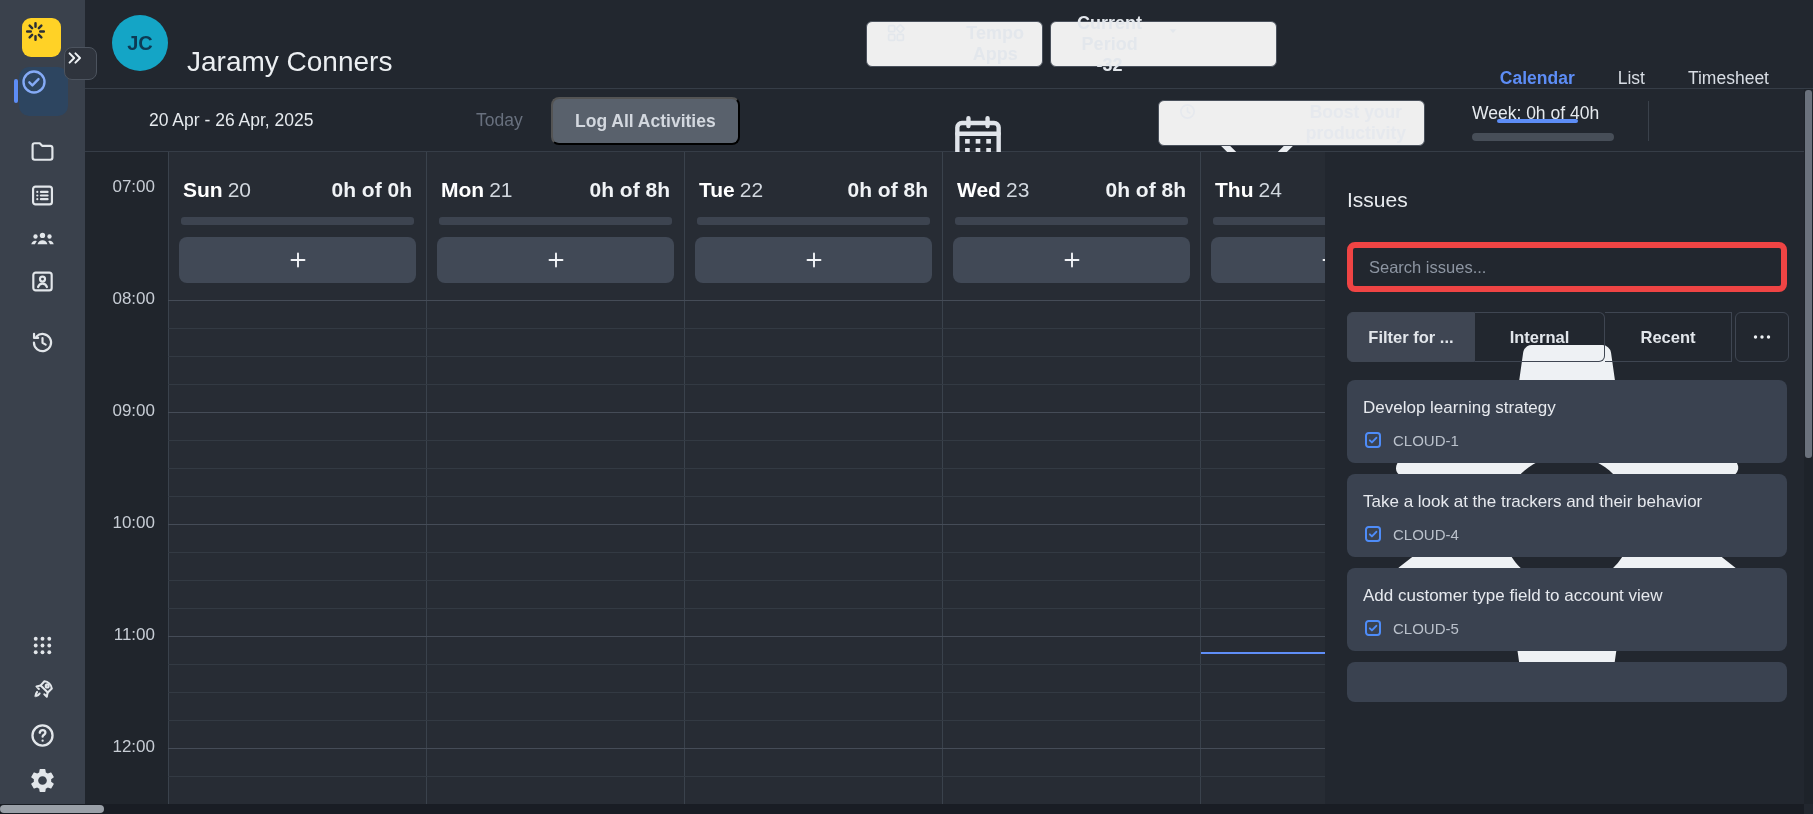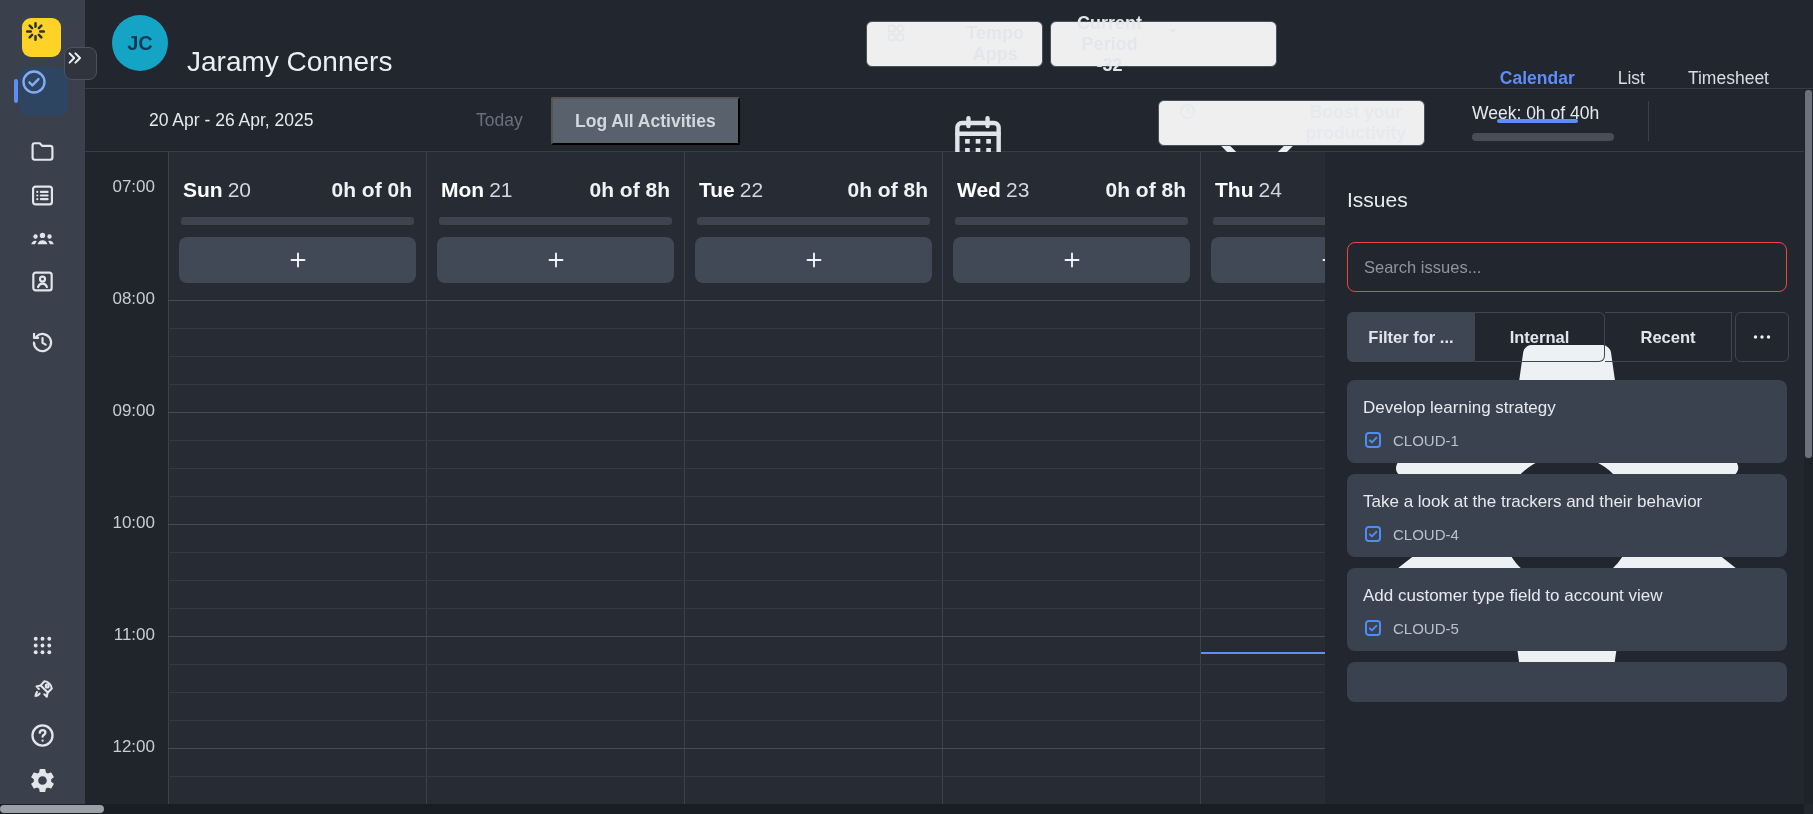--- a/index.html
+++ b/index.html
@@ -42,21 +42,21 @@
   .tab.active{color:#5d8df6;font-weight:700;}
   .tab.active::after{content:"";position:absolute;left:-3px;right:-3px;bottom:0;height:4px;
        border-radius:2px;background:#5d8df6;}
 
   
   .toolbar{position:absolute;left:85px;top:89px;right:0;height:63px;border-bottom:1px solid #363d47;}
   .t-ic{position:absolute;color:#e0e4ea;}
   .date-label{position:absolute;left:64px;top:21px;font-size:17.5px;color:#e6eaee;}
   .nav-chev{position:absolute;top:20px;width:22px;height:22px;color:#eaedf1;cursor:pointer;}
   .today{position:absolute;left:391px;top:21px;font-size:17.5px;color:#68707e;cursor:pointer;}
-  .log-all{position:absolute;left:466px;top:8px;height:48px;padding:0 22px;border-radius:2px;
+  .log-all{position:absolute;left:466px;top:8px;height:48px;padding:0 22px;border-radius:8px;
         background:#59616c;display:flex;align-items:center;font-size:17.5px;font-weight:700;
         color:#d3d8df;cursor:pointer;}
   .boost{position:absolute;left:1073px;top:11px;height:46px;display:flex;align-items:center;gap:11px;
         padding:0 18px;border:1px solid #4a515c;border-radius:6px;font-size:17.5px;font-weight:600;
         color:#e6e9ee;cursor:pointer;}
   .boost svg{width:21px;height:21px;}
   .week-wrap{position:absolute;left:1387px;top:14px;width:142px;}
   .week-label{font-size:17.5px;color:#e6eaee;white-space:nowrap;}
   .week-track{margin-top:9px;height:8px;border-radius:4px;background:#474e58;overflow:hidden;}
   .week-fill{height:100%;background:#5d8df6;}
@@ -85,21 +85,21 @@
   .now-line{position:absolute;height:2px;background:#5f8ef7;z-index:3;}
 
   
   .panel-chevron{position:absolute;left:1322px;top:487px;width:24px;height:24px;color:#99a1ac;
                  cursor:pointer;z-index:4;}
 
   
   .issues{position:absolute;left:1347px;top:152px;width:440px;height:662px;}
   .issues-title{position:absolute;left:0;top:36px;font-size:21px;font-weight:500;color:#e9ecf0;}
   .issues-gear{position:absolute;right:0;top:38px;width:24px;height:24px;color:#eef1f4;cursor:pointer;}
-  .search{position:absolute;left:0;right:0;top:90px;height:50px;border:1px solid #ef4444;
+  .search{position:absolute;left:0;right:0;top:90px;height:50px;border:6px solid #ef4444;
           border-radius:8px;background:transparent;color:#dfe3e9;font-size:16.5px;padding:0 16px;
           font-family:"Liberation Sans",sans-serif;outline:none;}
   .search::placeholder{color:#8d95a2;}
   .issue-tabs{position:absolute;left:0;top:160px;height:50px;display:flex;}
   .iseg{height:50px;display:flex;align-items:center;justify-content:center;font-size:16.5px;
         font-weight:600;color:#e2e6eb;border:1px solid #3f4652;border-left:none;cursor:pointer;}
   .iseg:first-child{border-left:1px solid #3f4652;border-radius:6px 0 0 6px;}
   .iseg.lastseg{border-radius:0 6px 6px 0;}
   .iseg.active{background:#3f4653;}
   .more-seg{width:54px;margin-left:3px;border:1px solid #3f4652;border-radius:6px;

